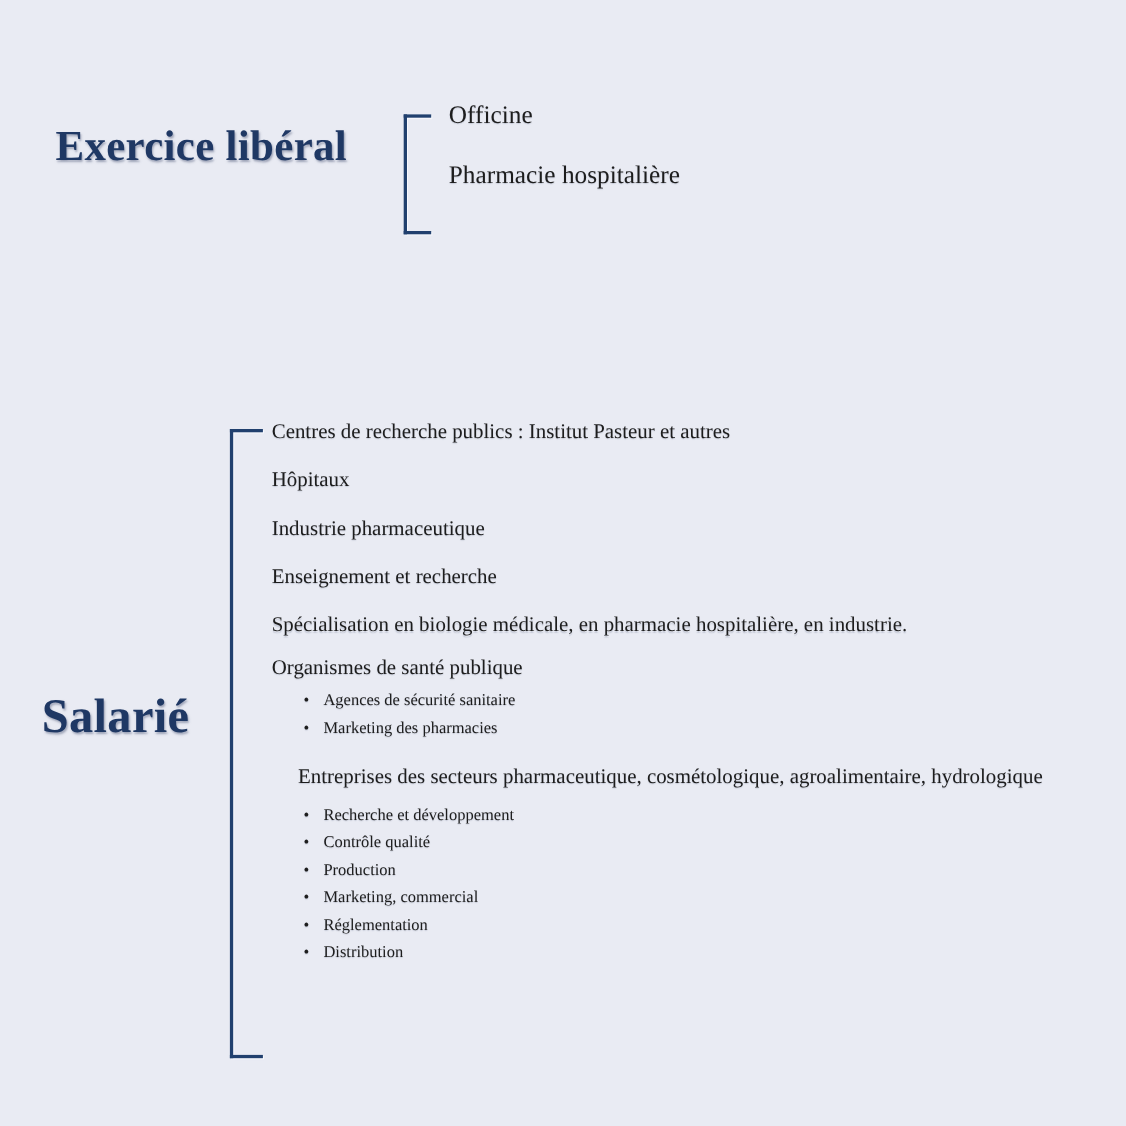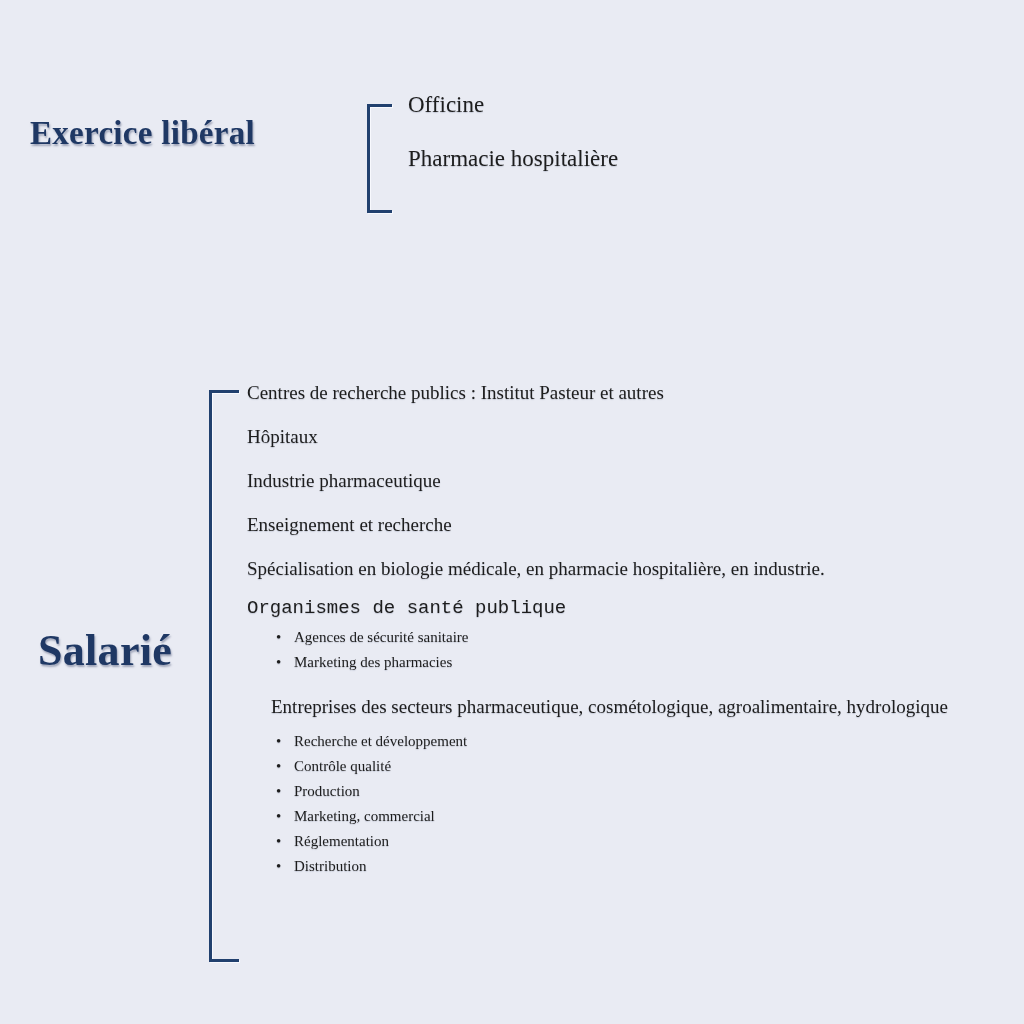--- a/index.html
+++ b/index.html
@@ -27,21 +27,22 @@
     position: absolute;
     color: var(--heading);
     font-weight: bold;
     text-shadow: 1px 2px 2px rgba(96, 106, 134, 0.55);
     letter-spacing: 0.3px;
   }
   .heading-liberal {
     left: 30px;
     top: 114px;
     width: 306px;
-    font-size: 33px;
+    text-align: center;
+    font-size: 39px;
     line-height: 38px;
   }
   .heading-salarie {
     left: 38px;
     top: 626px;
     font-size: 44px;
     line-height: 50px;
   }
 
   
@@ -89,21 +90,20 @@
     text-shadow: 0 1px 1px rgba(120, 130, 155, 0.3);
   }
   .list-salarie > .branch-item {
     height: 44px;
     display: flex;
     align-items: center;
     font-size: 19px;
   }
   .list-salarie > .branch-item.has-sub {
     height: 34px;
-    font-family: Liberation Mono, monospace;
   }
   .list-salarie > .branch-item.gap-before {
     margin-top: 10px;
     height: 44px;
     margin-left: 24px;
   }
   .sub-item {
     height: 25px;
     display: flex;
     align-items: center;

